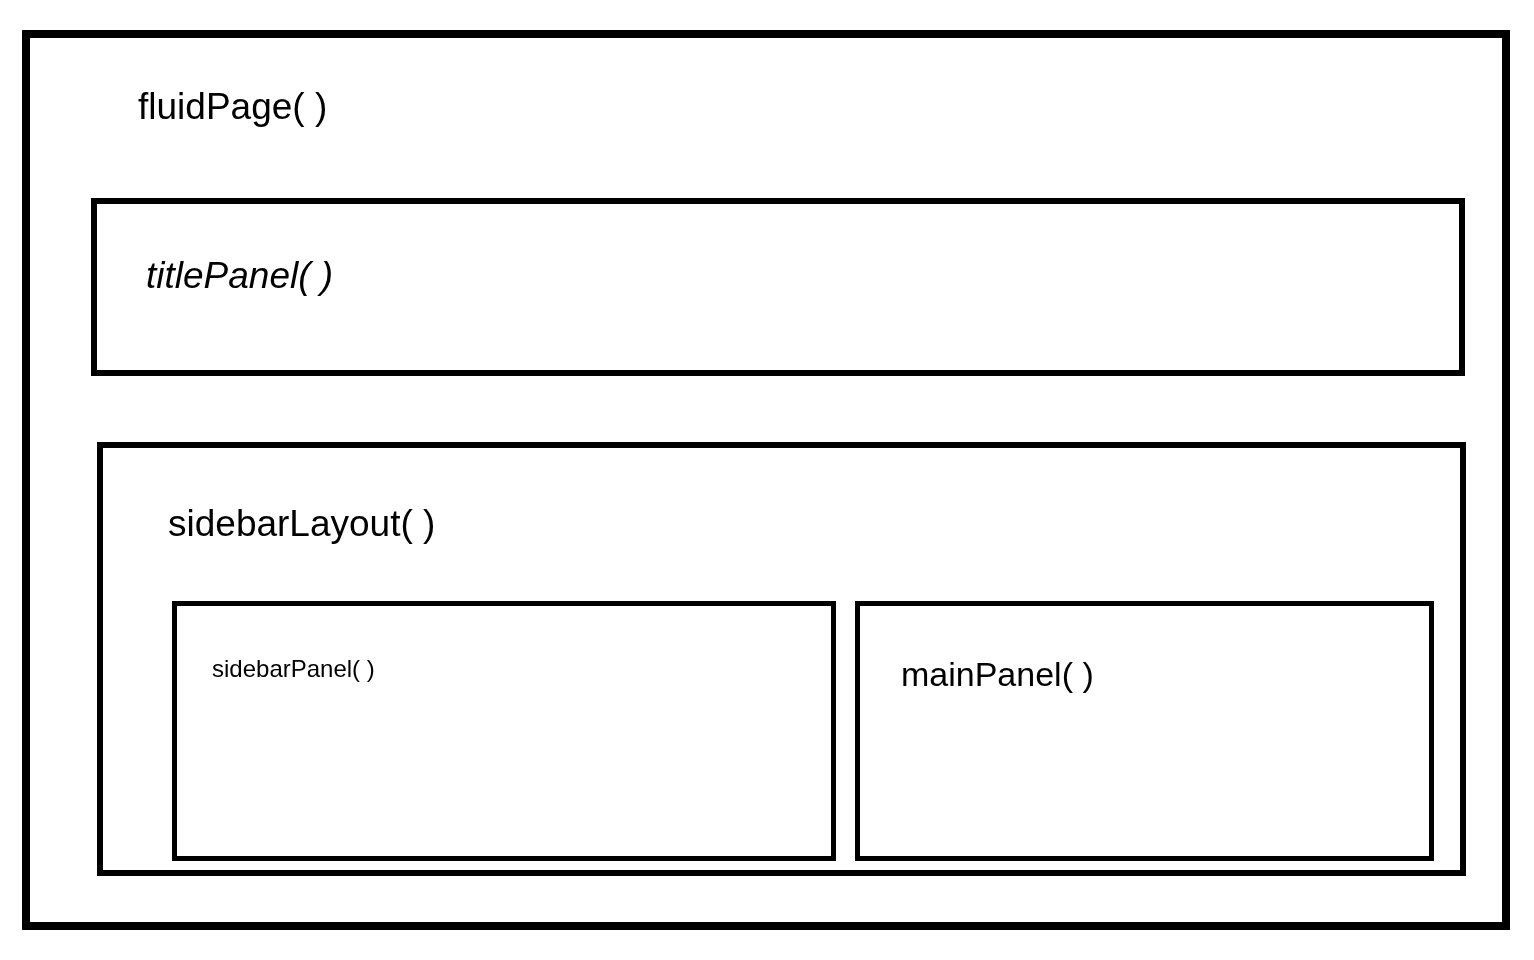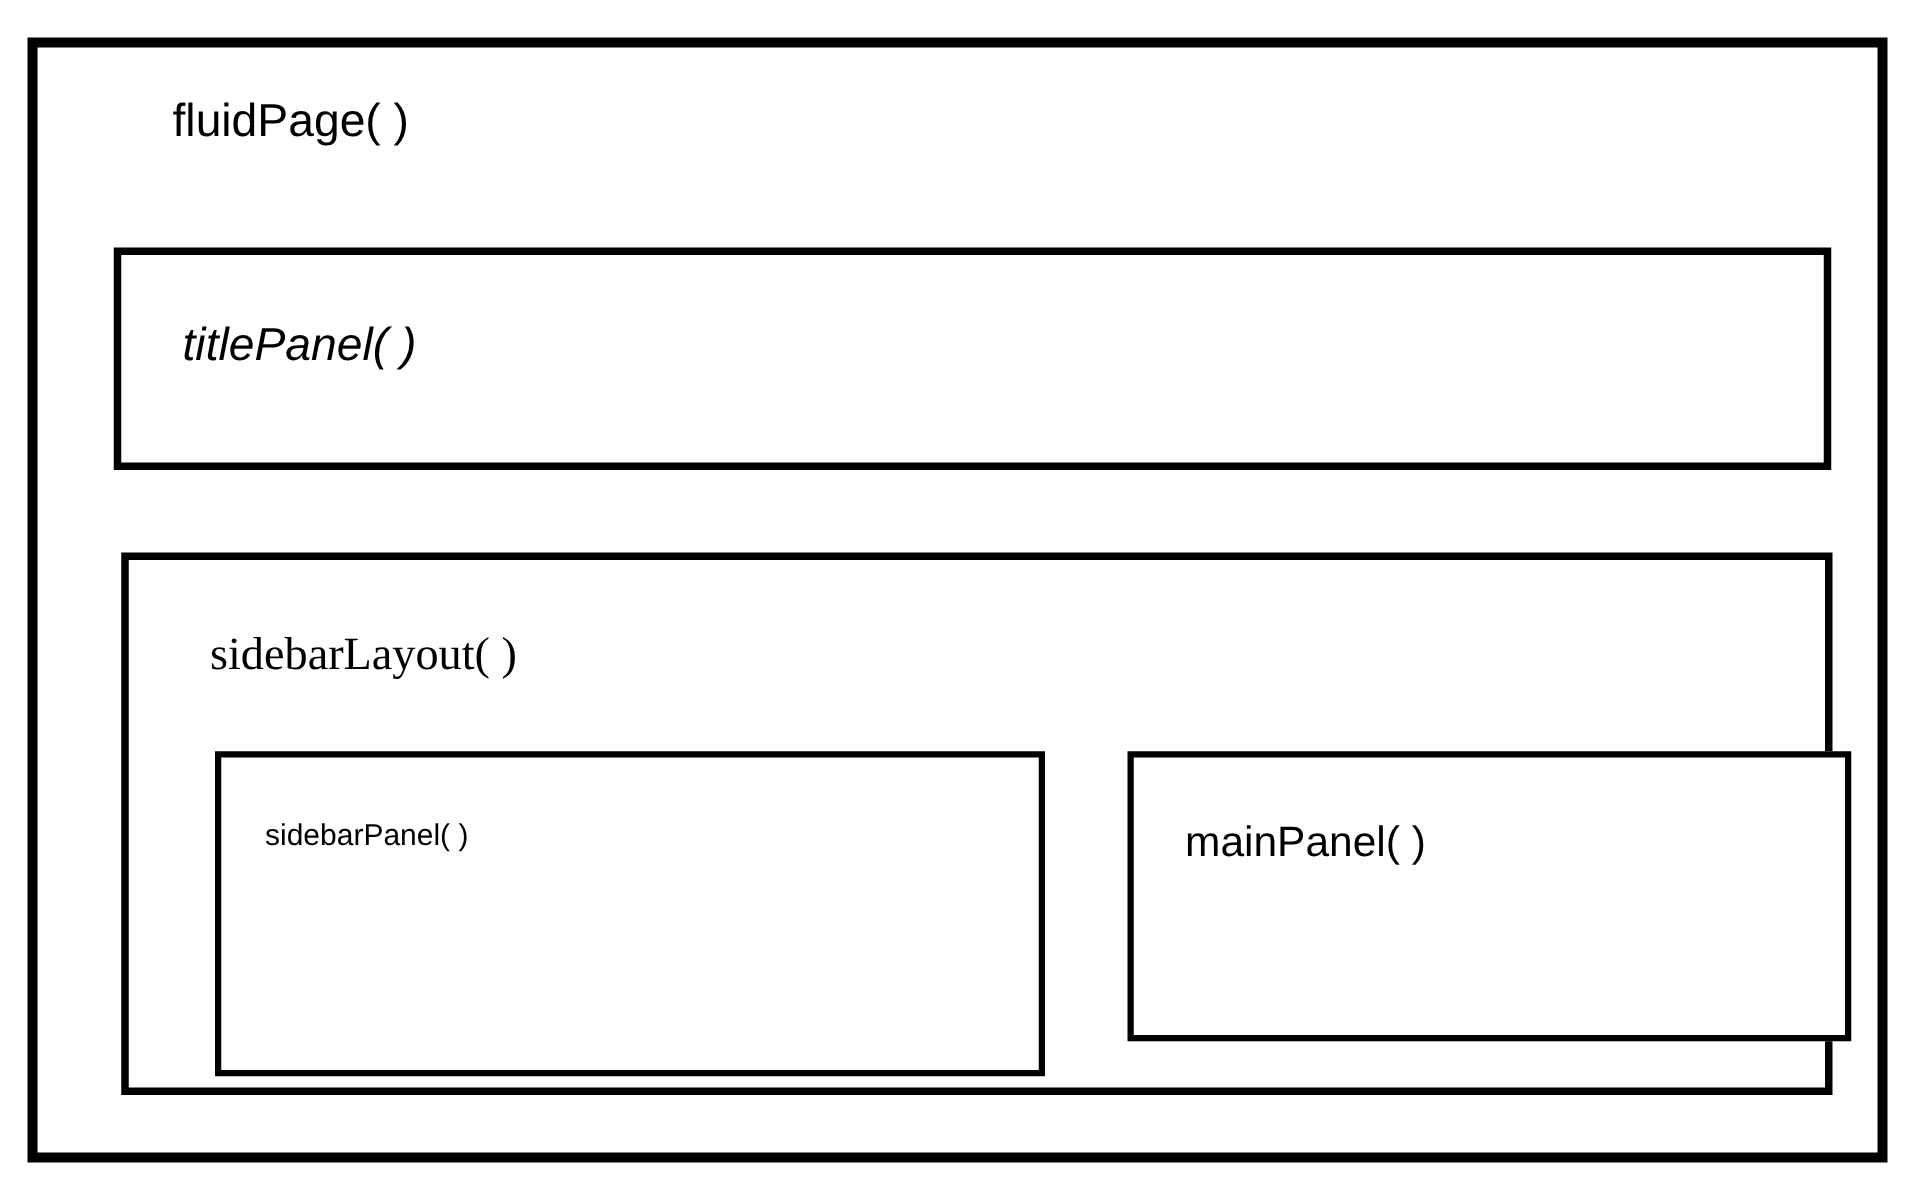--- a/index.html
+++ b/index.html
@@ -37,21 +37,21 @@
   
   #fluidpage-box {
     left: 22px;
     top: 30px;
     width: 1488px;
     height: 900px;
     border-width: 8px;
   }
   #fluidpage-box > .box-label {
     left: 108px;
-    top: 40px;
+    top: 50px;
     font-size: 37px;
   }
 
   
   #titlepanel-box {
     left: 61px;
     top: 160px;
     width: 1374px;
     height: 178px;
     border-width: 6px;
@@ -68,43 +68,42 @@
     left: 67px;
     top: 404px;
     width: 1369px;
     height: 434px;
     border-width: 6px;
   }
   #sidebarlayout-box > .box-label {
     left: 65px;
     top: 57px;
     font-size: 37px;
-    font-family: Liberation Serif, serif;
   }
 
   
   #sidebarpanel-box {
     left: 69px;
     top: 153px;
     width: 664px;
     height: 260px;
     border-width: 5px;
   }
   #sidebarpanel-box > .box-label {
     left: 35px;
     top: 51px;
     font-size: 24px;
   }
 
   
   #mainpanel-box {
-    left: 799px;
+    left: 752px;
     top: 153px;
     width: 579px;
-    height: 232px;
+    height: 260px;
     border-width: 5px;
     text-align: right;
   }
   #mainpanel-box > .box-label {
     left: 41px;
     top: 51px;
     font-size: 34px;
   }
 </style>
 </head>

